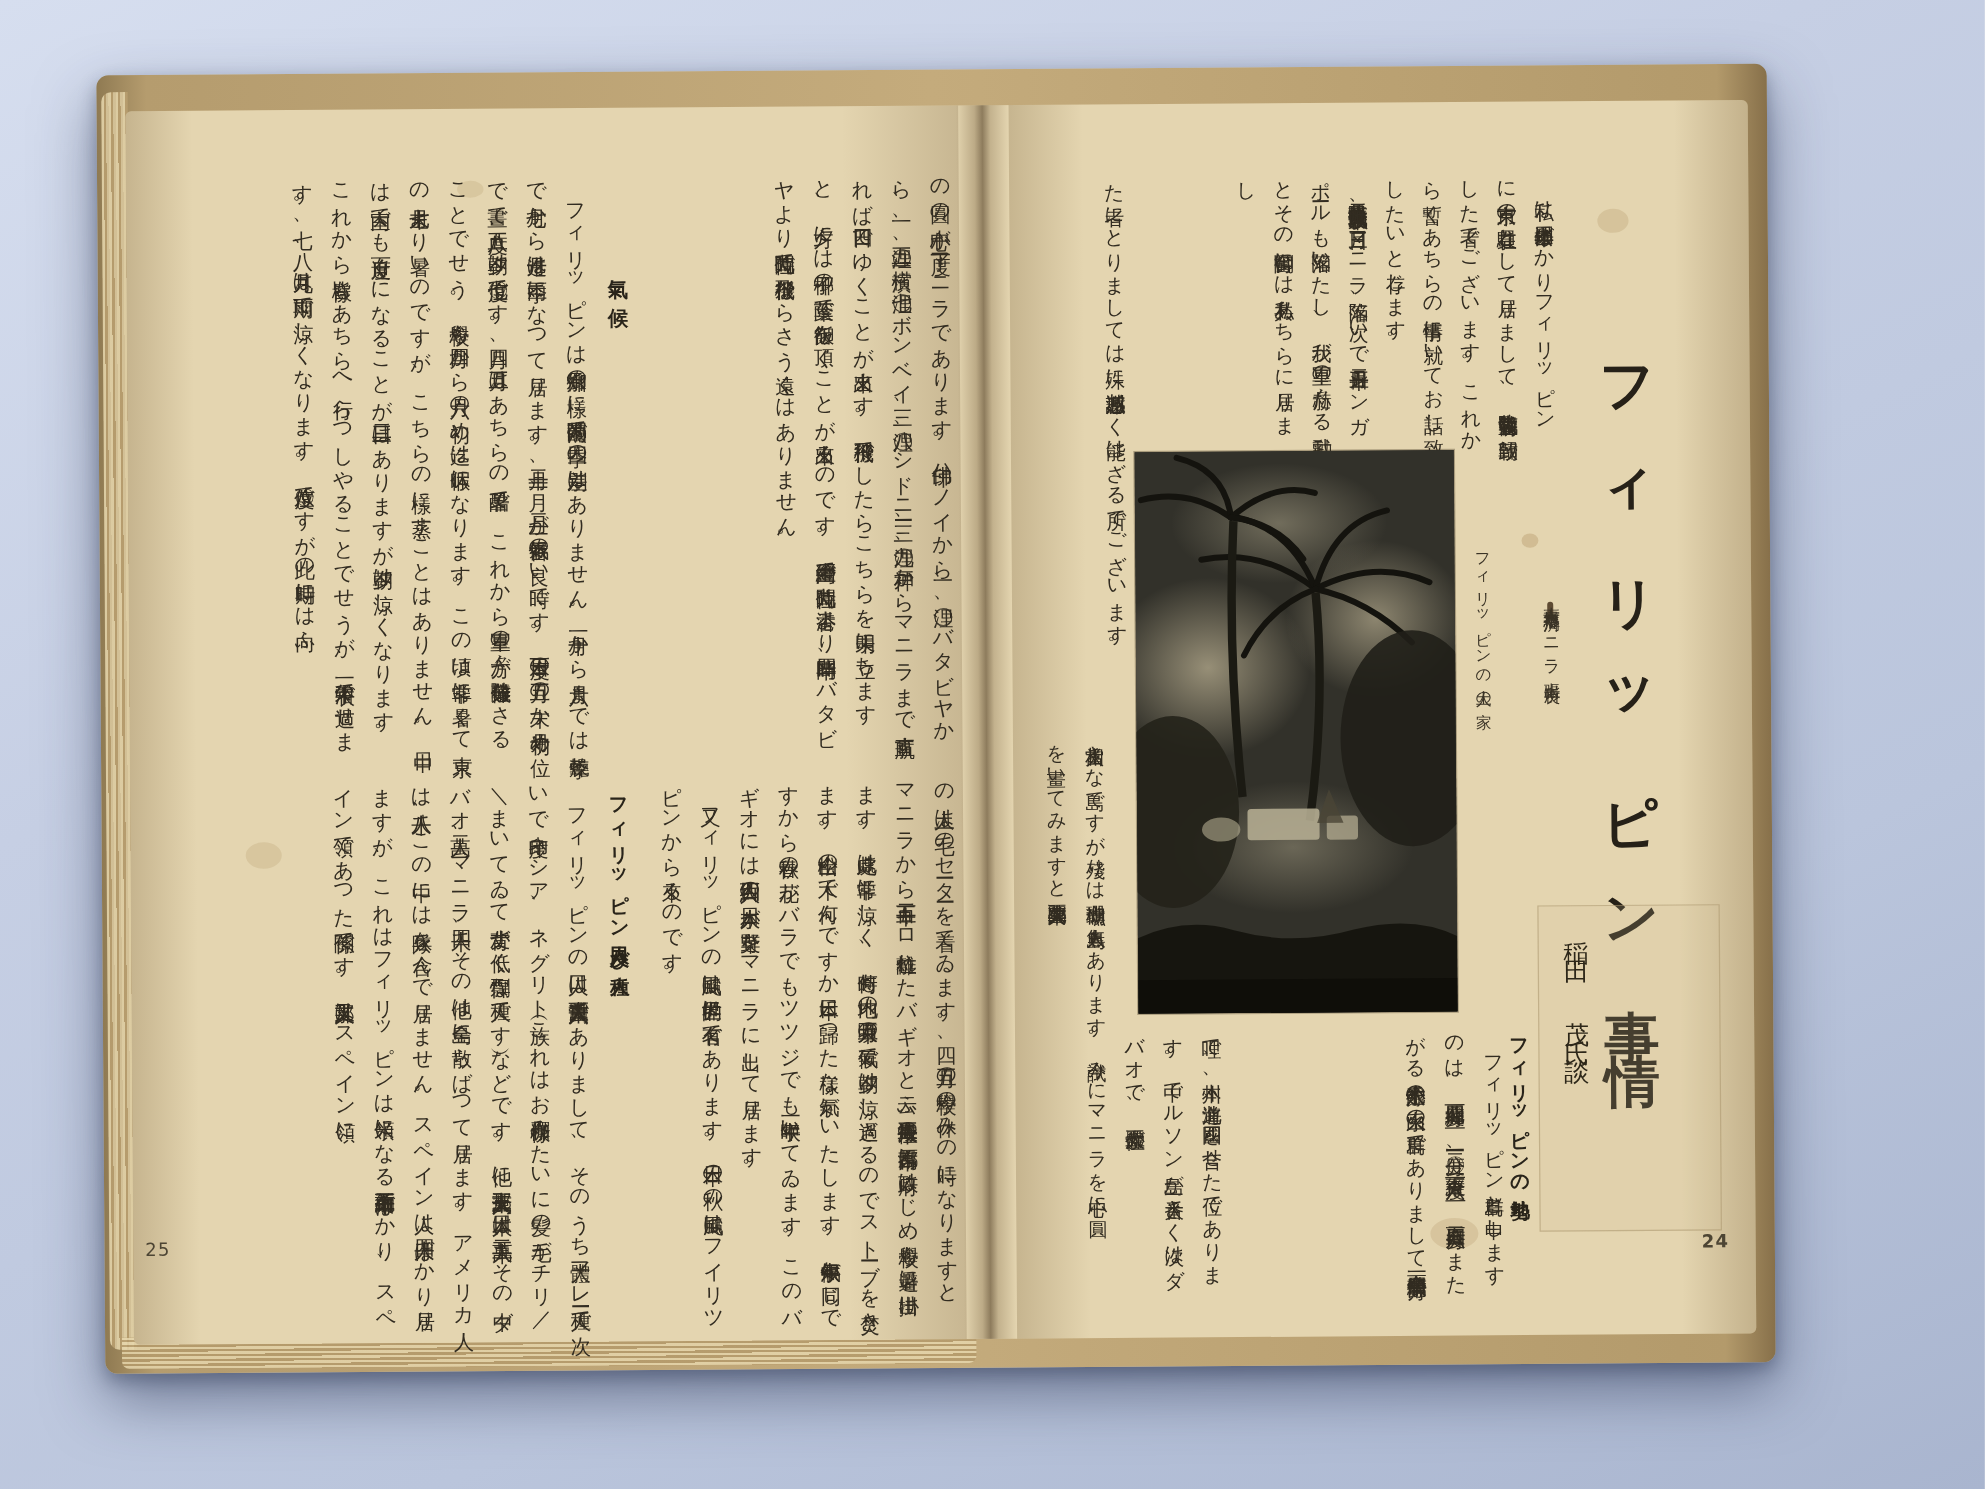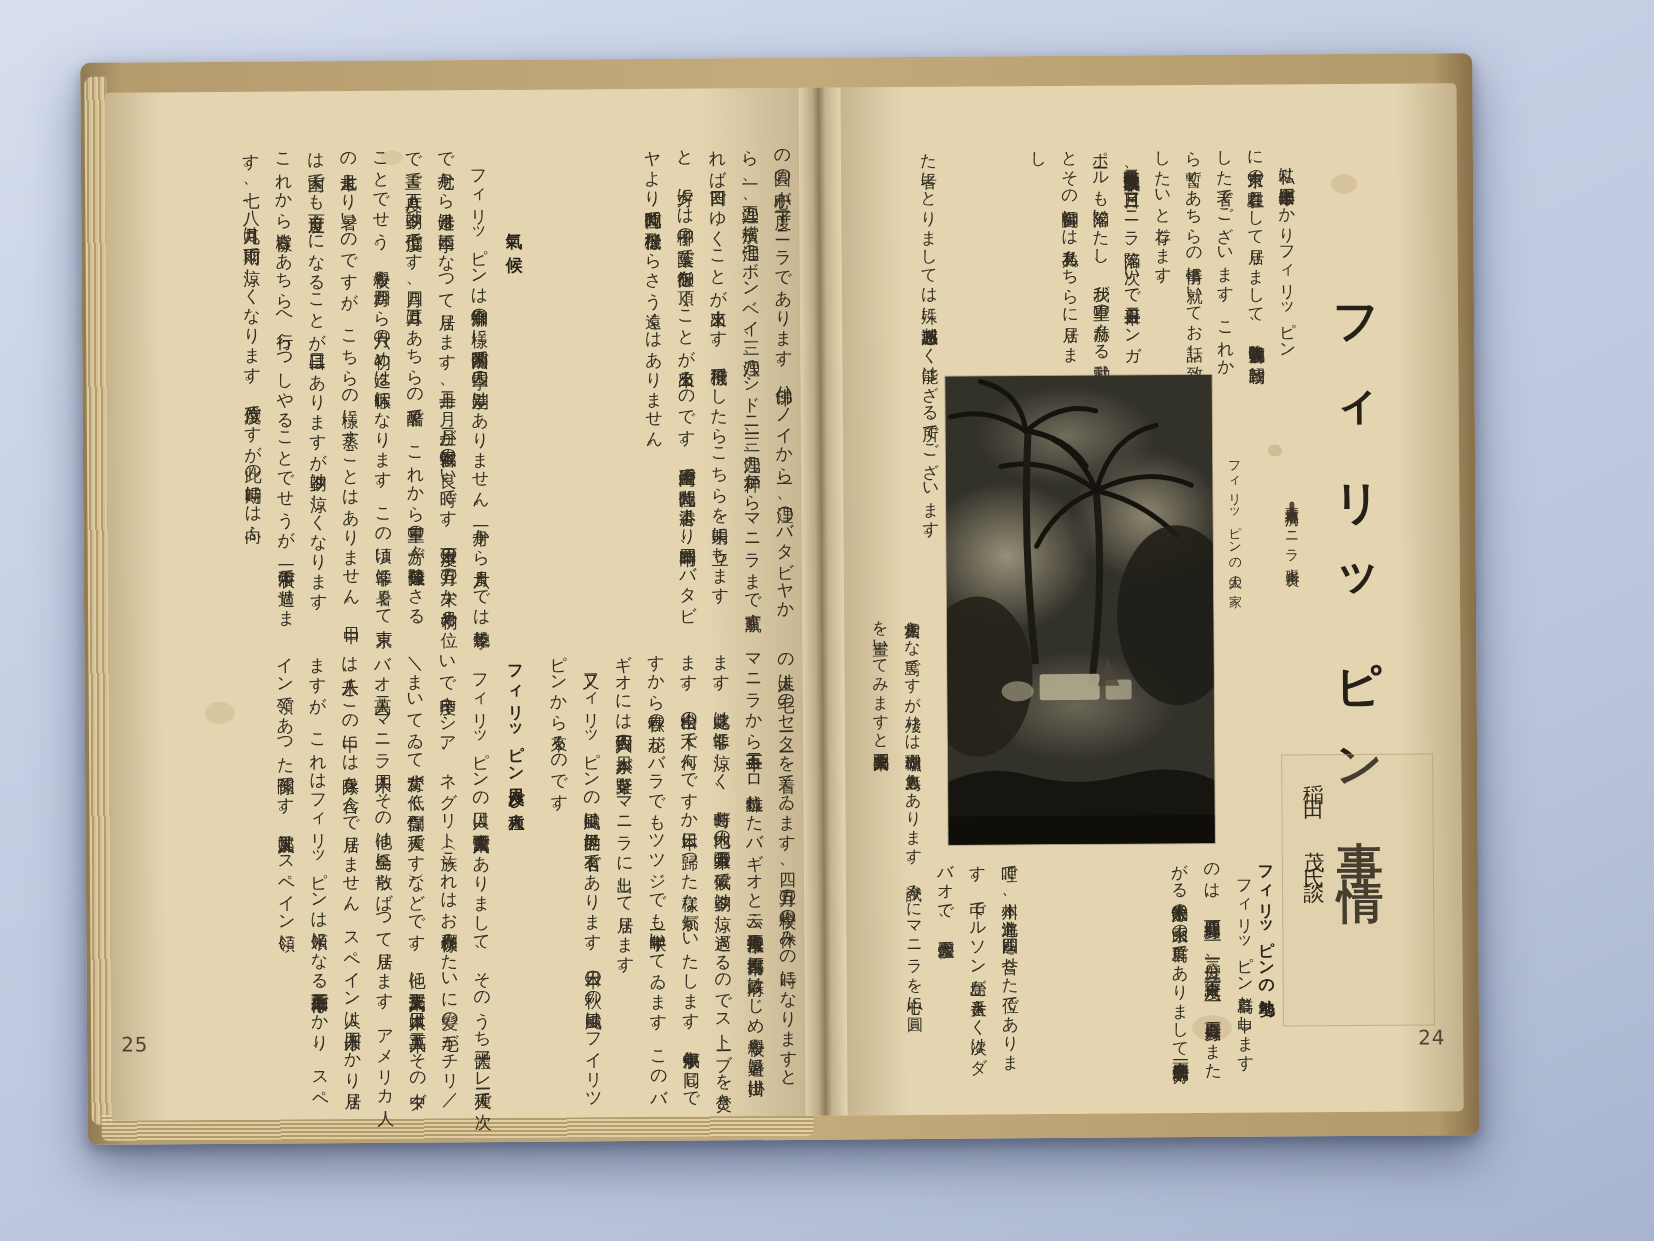--- a/index.html
+++ b/index.html
@@ -60,21 +60,21 @@
   }
   .body-text{font-size:16.5px;line-height:31px;letter-spacing:.4px;}
   .body-text-l{font-size:17px;line-height:32.5px;letter-spacing:.4px;}
   .heading{font-weight:bold;color:#29241a;}
   .title{
     font-size:46px;letter-spacing:.78em;font-weight:bold;color:#262118;
   }
   .affil{font-size:14px;letter-spacing:.12em;color:#3a3326;}
   .author{font-size:21px;letter-spacing:.72em;color:#2d2719;}
   .caption{font-size:13px;letter-spacing:.1em;color:#3a3326;line-height:15px;}
-  .pageno{position:absolute;font-size:20px;color:#4d4534;letter-spacing:1px;}
+  .pageno{position:absolute;font-size:15px;color:#4d4534;letter-spacing:1px;}
   .photo{
     position:absolute;left:863px;top:320px;width:266px;height:468px;
     background:#2e2d27;box-shadow:0 0 0 1px rgba(60,50,30,.35);
   }
   .showthrough{
     position:absolute;left:1196px;top:700px;width:150px;height:270px;
     border:1px solid rgba(170,150,110,.55);
     background:rgba(210,195,155,.18);
   }
 </style>
@@ -156,21 +156,21 @@
         <rect y="440" width="266" height="28" fill="#0f0e09"></rect>
       </svg>
     </div>
     <div class="v caption" style="left:1144px;top:397px;height:175px;">フィリッピンの土人の家</div>
 
     <div class="v heading" style="left:1169px;top:800px;height:165px;font-size:16px;letter-spacing:.04em;">フィリッピンの地勢</div>
     <div class="v body-text" style="left:936px;top:797px;width:238px;height:222px;line-height:32.5px;">　フィリッピン群島と申しますのは、北緯四度四〇分――二一度一〇分、東經百一六度――百二六度三四分にまたがる大小七千八〇餘の火山系の群島でありまして全面績十一萬四千餘平方</div>
     <div class="v body-text" style="left:809px;top:797px;width:130px;height:222px;line-height:32px;">哩で、本州、北海道、四國を合せた位であります。中でルソン島が一番大きく次はダバオで、大體五〇位が</div>
     <div class="v body-text" style="left:778px;top:552px;width:66px;height:408px;font-size:16px;line-height:32px;">相當大きな島ですが殘りは珊瑚礁や無人島もあります。今試みにマニラを中心に圓を畫いてみますと大東亞共榮圏</div>
 
-    <div class="pageno" style="left:1331px;top:972px;">24</div>
+    <div class="pageno" style="left:1331px;top:972px;font-weight:bold;">24</div>
 
     <div class="v body-text-l" style="left:458px;top:80px;width:260px;height:484px;">の圓の中心が丁度マニラであります。佛印ハノイから一、〇〇〇浬、バタビヤから、一、五〇〇浬、横濱一、七〇〇浬、ボンベイ三、八〇〇浬、シドニー三、九〇〇浬、神戸からマニラまで直航すれば四日でゆくことが出來ます。飛行機でしたらこちらを未明に立ちますと、夕方には椰子の葉蔭で御飯を頂くことが出來るのです。臺灣經由で九時間位、香港より四時間半、バタビヤより九時間位で飛行機ならさう遠くはありません。</div>
     <div class="v heading" style="left:422px;top:160px;height:110px;font-size:17px;letter-spacing:.2em;">氣　候</div>
     <div class="v body-text-l" style="left:24px;top:80px;width:390px;height:484px;">　フィリッピンは御承知の樣に熱帯圏内で四季の差別はありません。十一月から六月までは乾燥季で七月から十月迄は雨季になつて居ります。十二月、一月、二月が一番氣候の良い時です。丁度日本の五月の末か十月初め位で晝で八五度、朝夕は七〇度位です。四月、五月はあちらの酷暑で、これから皇軍の方々が隨分難儀なさることでせう。學校も四月から六月の初め迄は休暇になります。この頃は非常に暑くて東京の七月末より暑いのですが、こちらの樣に蒸すことはありません。日中は室內でも百度近くになることが二三日はありますが朝夕は涼しくなります。これから皆樣もあちらへ行らつしやることでせうが、一年中浴衣で過せます。七、八、九月は雨期で涼しくなります。八〇度位ですが此の時期には向ふ</div>
 
     <div class="v body-text-l" style="left:458px;top:584px;width:260px;height:462px;">の土人は毛のセーターを着てゐます。四、五月の學校の休みの時になりますと、マニラから二百五十キロ位離れたバギオと云ふ海抜五千尺位の高原都市に政府はじめ學校も避暑に出掛けます。此處は非常に涼しく、何時も内地の五月末頃の氣候で朝夕は涼し過ぎるのでストーブを焚きます。全山松の木で何んですか日本に歸つた樣な氣がいたします。年中氣候が同じですから春秋の花がバラでもツツジでも一年中咲いてゐます。このバギオには約四百人の日本人が野菜をマニラに出して居ります。
 　又フィリッピンの颱風は世界的に有名であります。日本の秋の颱風はフイリツピンから來るのです。</div>
     <div class="v heading" style="left:420px;top:594px;height:265px;font-size:16px;letter-spacing:.12em;">フィリッピン人口及び人種</div>
     <div class="v body-text-l" style="left:56px;top:584px;width:356px;height:462px;">　フィリッピンの人口は大體千六百萬人でありまして、そのうち大體マレー人種で次いで印度ネシア、ネグリト族（これはお釋伽樣みたいに髪の毛がチリ／＼まいてゐて背丈が低く剽悍な人種です）などです。他に支那人十三萬人、日本人は二萬五千人、その中ダバオ二萬人、マニラ四千人、その他は全島に散らばつて居ります。アメリカ人は八千人、この中には兵隊を含んで居りません。スペイン人は四千人ばかり居りますが、これはフィリッピンは米領になる前約三百五十年ばかり、スペイン領であつた關係です。又支那人はスペイン領に</div>
 

